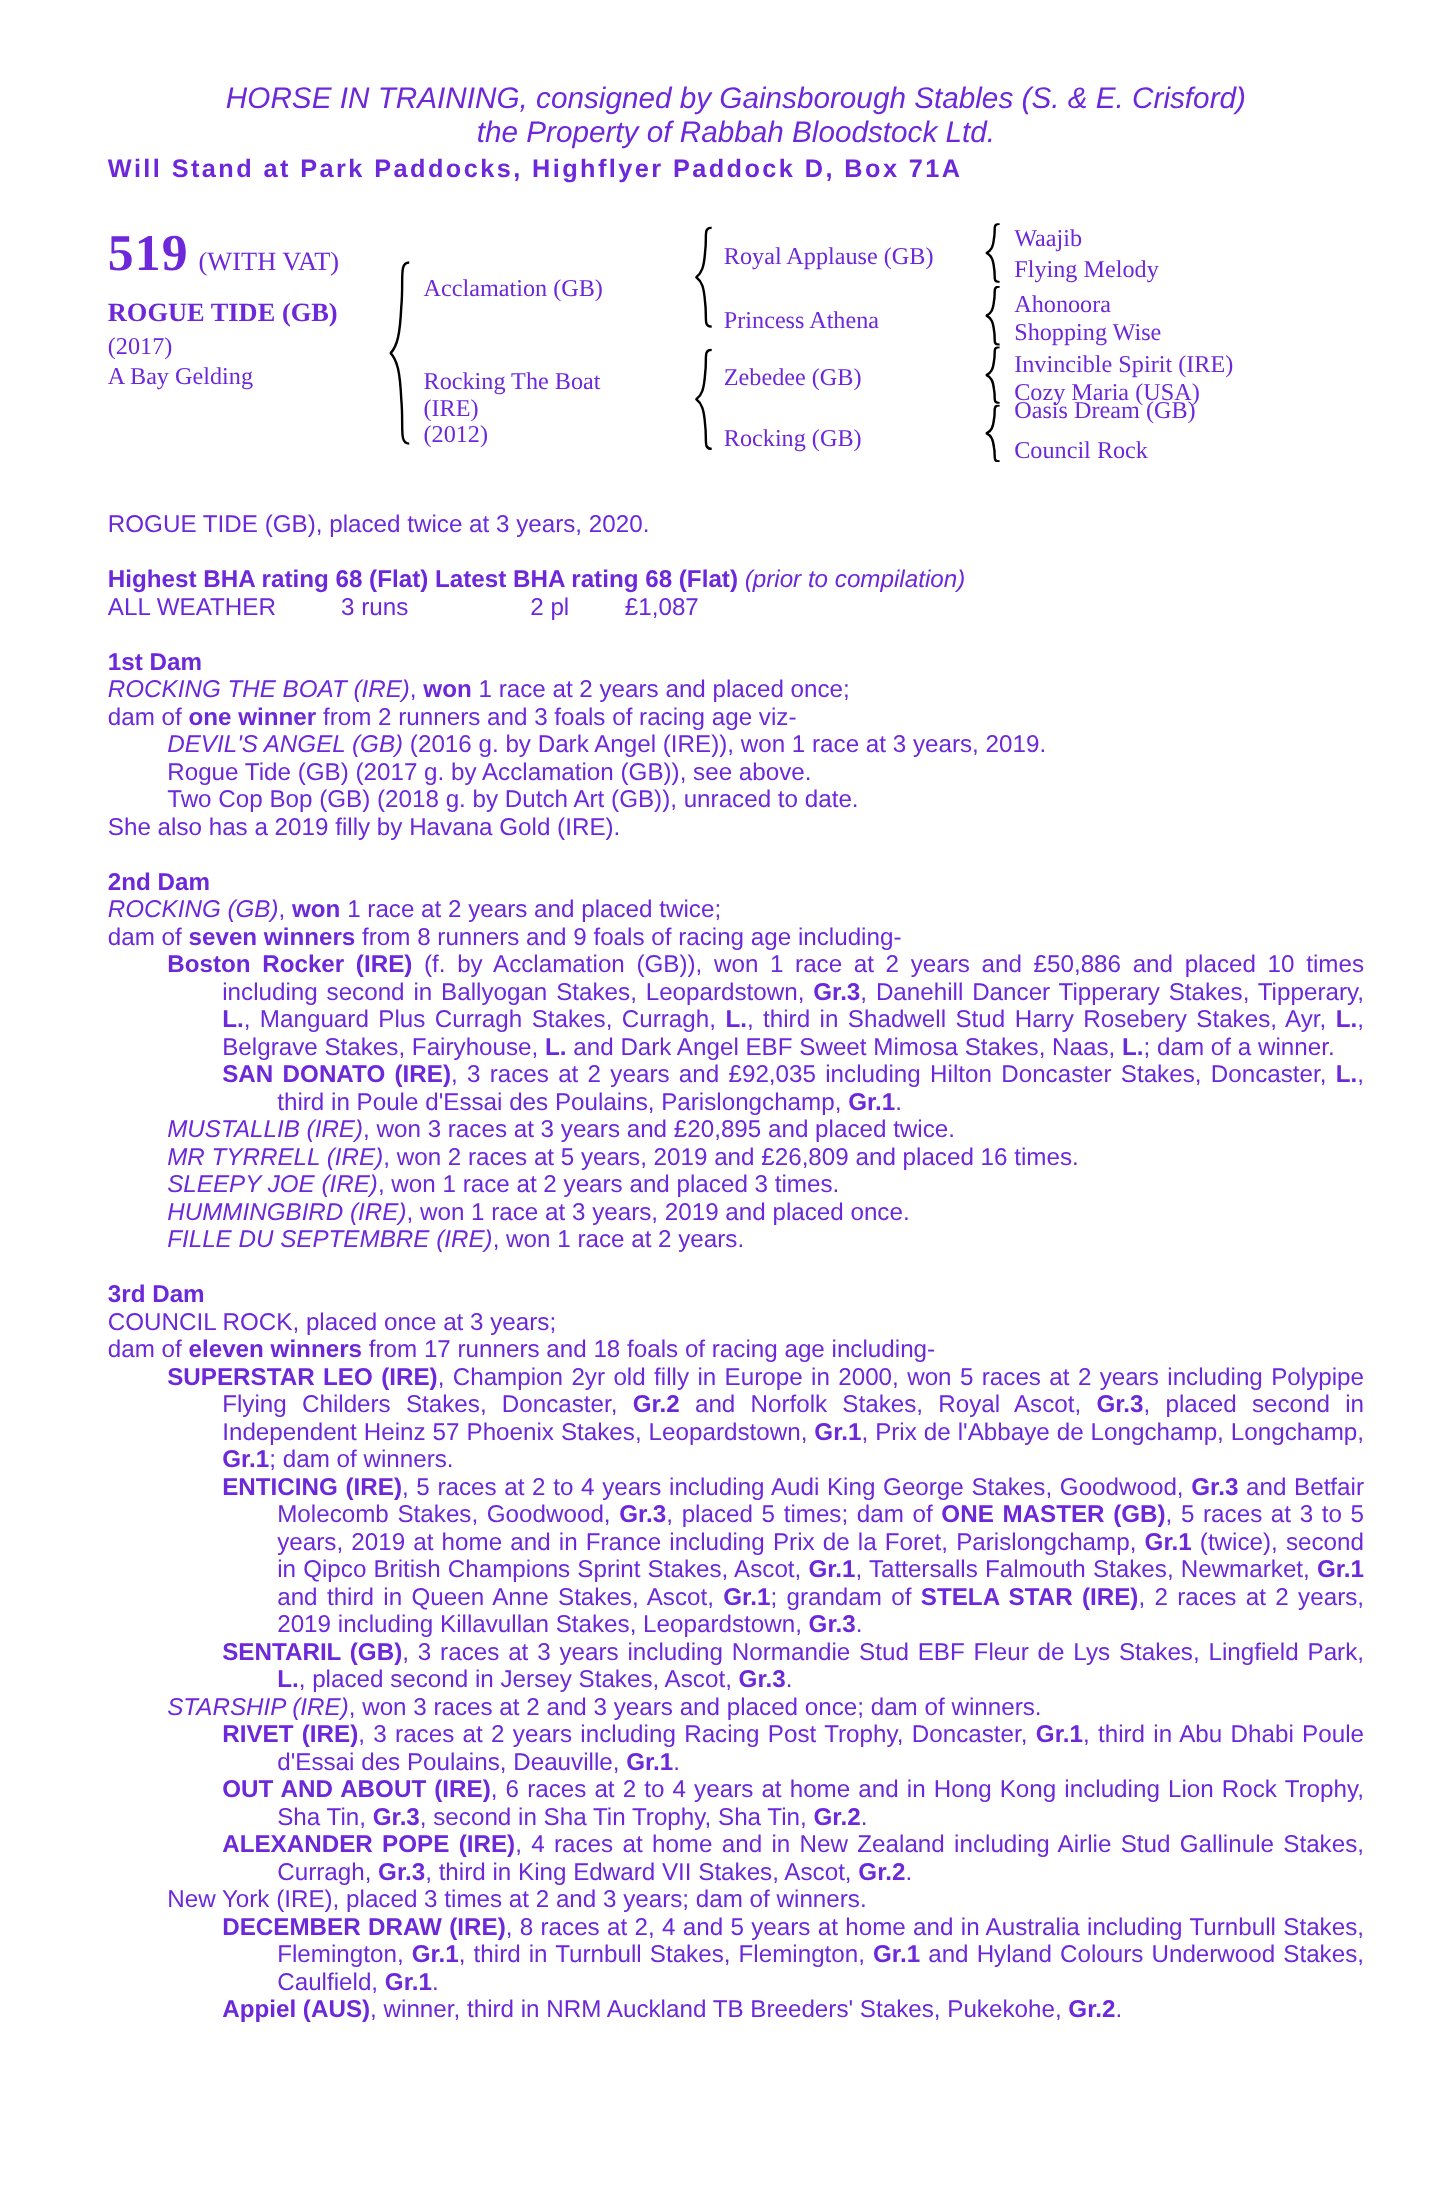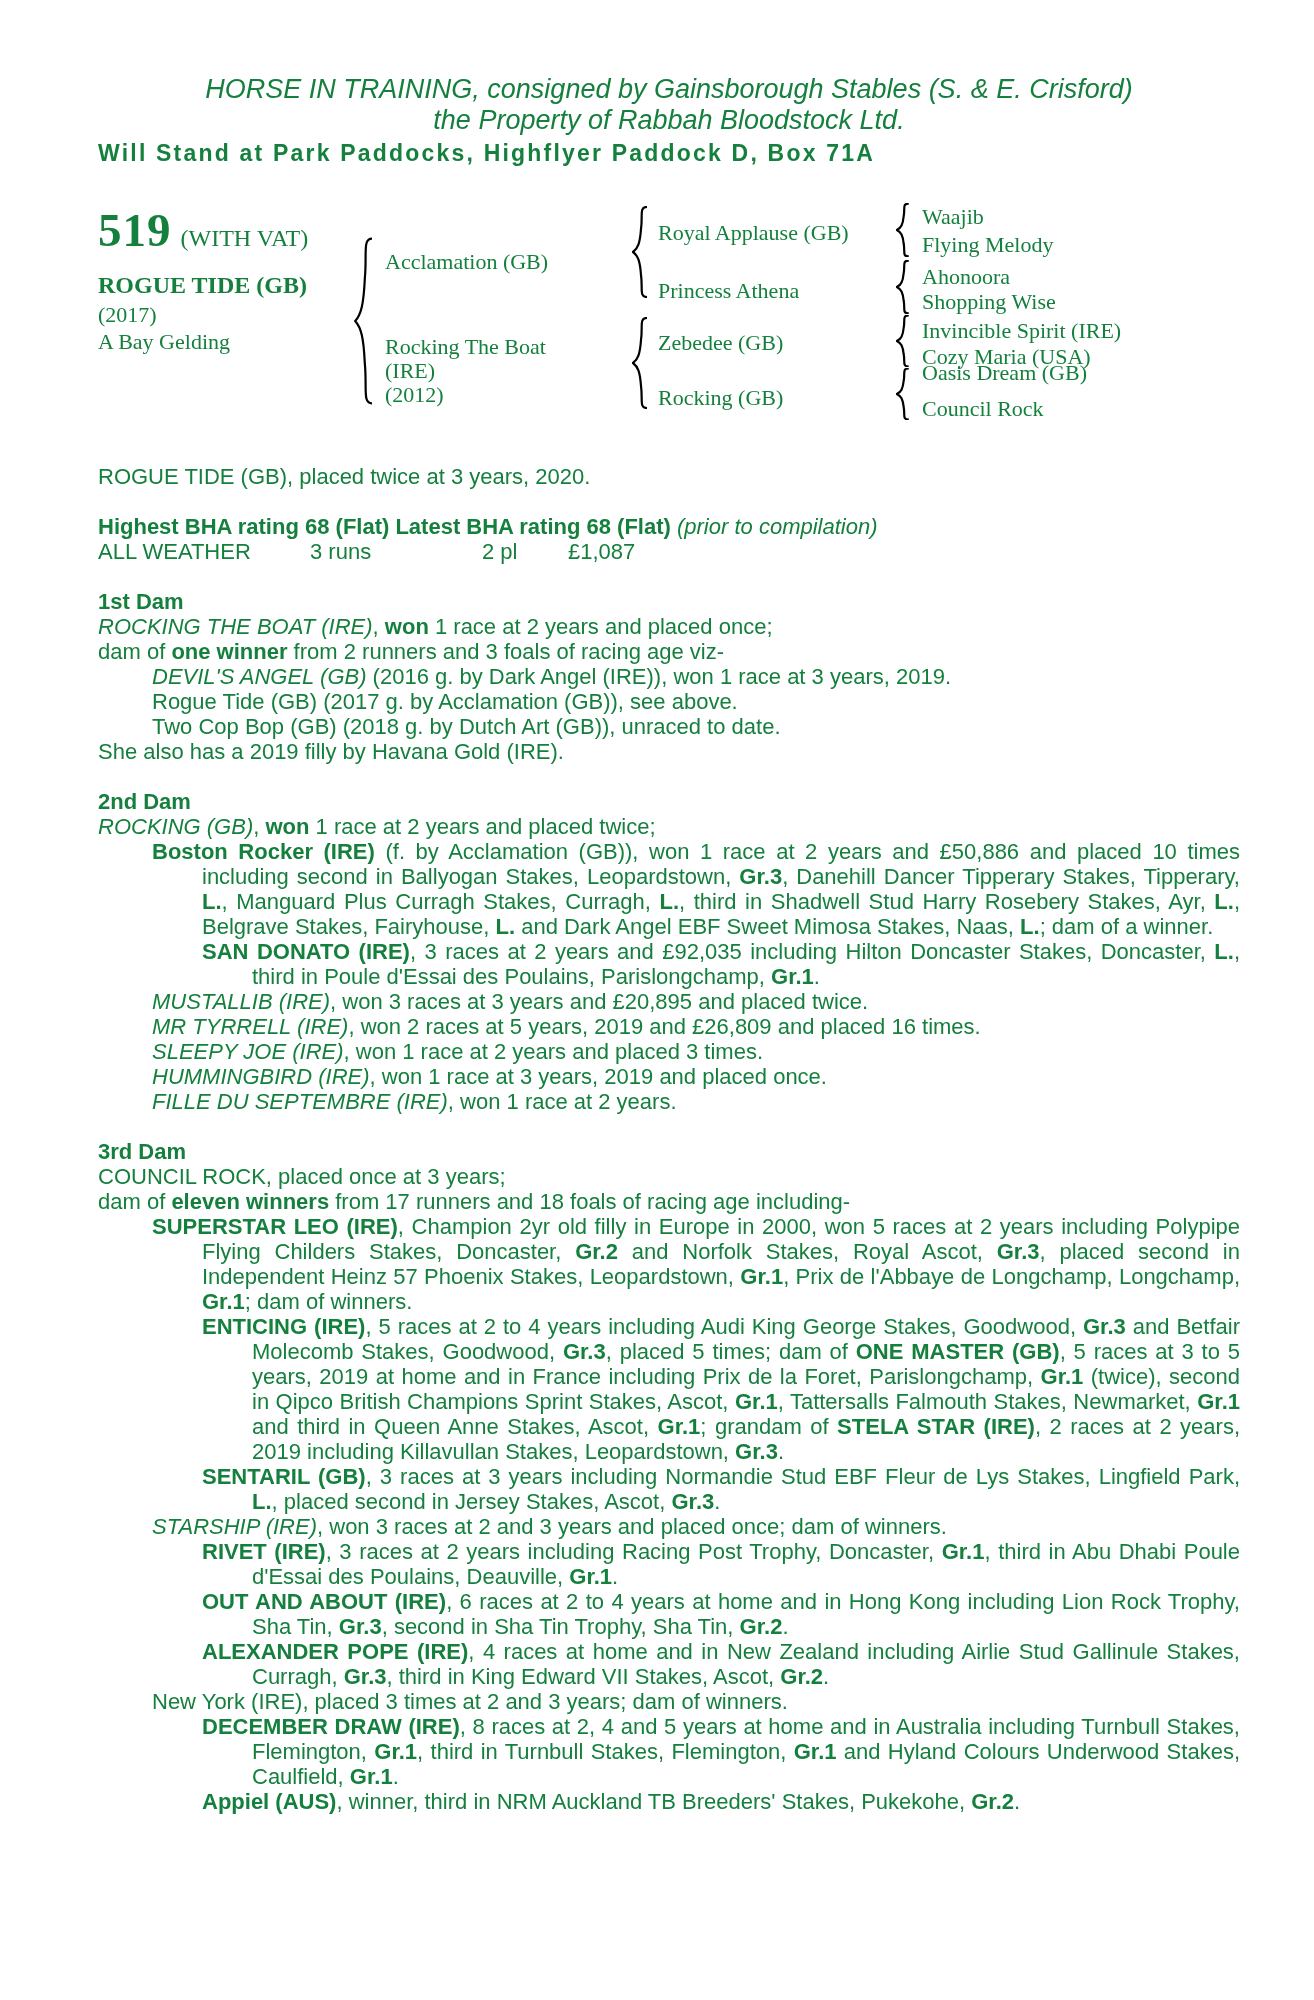--- a/index.html
+++ b/index.html
@@ -1,21 +1,21 @@
 <!DOCTYPE html>
 <html><head>
 <meta charset="utf-8">
 <style>
   html,body{margin:0;padding:0;background:#888;}
   *{box-sizing:border-box;}
   .page{
     position:relative;
     width:1314px;height:2000px;
     margin:0 auto;
-    background:#fff;color:#15803d;
+    background:#fff;color:#6d28d9;
     font-family:"Liberation Sans", sans-serif;
     font-size:22px;line-height:25px;
     padding:74px 74px 0 98px;
     overflow:hidden;
   }
   .hdr{ text-align:center;font-style:italic;font-size:27px;line-height:31px; }
   .stand{ font-weight:bold;font-size:23px;letter-spacing:2.2px;margin-top:3px;line-height:28px; }
 
   
   .ped{ position:relative;height:247px;margin-top:40px;font-family:Liberation Serif, serif; }
@@ -132,20 +132,21 @@
   <div class="blocks">
       <p class="bl ind0 gap"><span class="b">1st Dam</span></p>
       <p class="bl ind0"><span class="i">ROCKING THE BOAT (IRE)</span><span>, </span><span class="b">won</span><span> 1 race at 2 years and placed once;</span></p>
       <p class="bl ind0"><span>dam of </span><span class="b">one winner</span><span> from 2 runners and 3 foals of racing age viz-</span></p>
       <p class="bl ind1"><span class="i">DEVIL'S ANGEL (GB)</span><span> (2016 g. by Dark Angel (IRE)), won 1 race at 3 years, 2019.</span></p>
       <p class="bl ind1"><span>Rogue Tide (GB) (2017 g. by Acclamation (GB)), see above.</span></p>
       <p class="bl ind1"><span>Two Cop Bop (GB) (2018 g. by Dutch Art (GB)), unraced to date.</span></p>
       <p class="bl ind0"><span>She also has a 2019 filly by Havana Gold (IRE).</span></p>
       <p class="bl ind0 gap"><span class="b">2nd Dam</span></p>
       <p class="bl ind0"><span class="i">ROCKING (GB)</span><span>, </span><span class="b">won</span><span> 1 race at 2 years and placed twice;</span></p>
+      <p class="bl ind0"><span>dam of </span><span class="b">seven winners</span><span> from 8 runners and 9 foals of racing age including-</span></p>
       <p class="bl hang1 just"><span class="b">Boston Rocker (IRE)</span><span> (f. by Acclamation (GB)), won 1 race at 2 years and £50,886 and placed 10 times including second in Ballyogan Stakes, Leopardstown, </span><span class="b">Gr.3</span><span>, Danehill Dancer Tipperary Stakes, Tipperary, </span><span class="b">L.</span><span>, Manguard Plus Curragh Stakes, Curragh, </span><span class="b">L.</span><span>, third in Shadwell Stud Harry Rosebery Stakes, Ayr, </span><span class="b">L.</span><span>, Belgrave Stakes, Fairyhouse, </span><span class="b">L.</span><span> and Dark Angel EBF Sweet Mimosa Stakes, Naas, </span><span class="b">L.</span><span>; dam of a winner.</span></p>
       <p class="bl hang2 just"><span class="b">SAN DONATO (IRE)</span><span>, 3 races at 2 years and £92,035 including Hilton Doncaster Stakes, Doncaster, </span><span class="b">L.</span><span>, third in Poule d'Essai des Poulains, Parislongchamp, </span><span class="b">Gr.1</span><span>.</span></p>
       <p class="bl ind1"><span class="i">MUSTALLIB (IRE)</span><span>, won 3 races at 3 years and £20,895 and placed twice.</span></p>
       <p class="bl ind1"><span class="i">MR TYRRELL (IRE)</span><span>, won 2 races at 5 years, 2019 and £26,809 and placed 16 times.</span></p>
       <p class="bl ind1"><span class="i">SLEEPY JOE (IRE)</span><span>, won 1 race at 2 years and placed 3 times.</span></p>
       <p class="bl ind1"><span class="i">HUMMINGBIRD (IRE)</span><span>, won 1 race at 3 years, 2019 and placed once.</span></p>
       <p class="bl ind1"><span class="i">FILLE DU SEPTEMBRE (IRE)</span><span>, won 1 race at 2 years.</span></p>
       <p class="bl ind0 gap"><span class="b">3rd Dam</span></p>
       <p class="bl ind0"><span>COUNCIL ROCK, placed once at 3 years;</span></p>
       <p class="bl ind0"><span>dam of </span><span class="b">eleven winners</span><span> from 17 runners and 18 foals of racing age including-</span></p>

